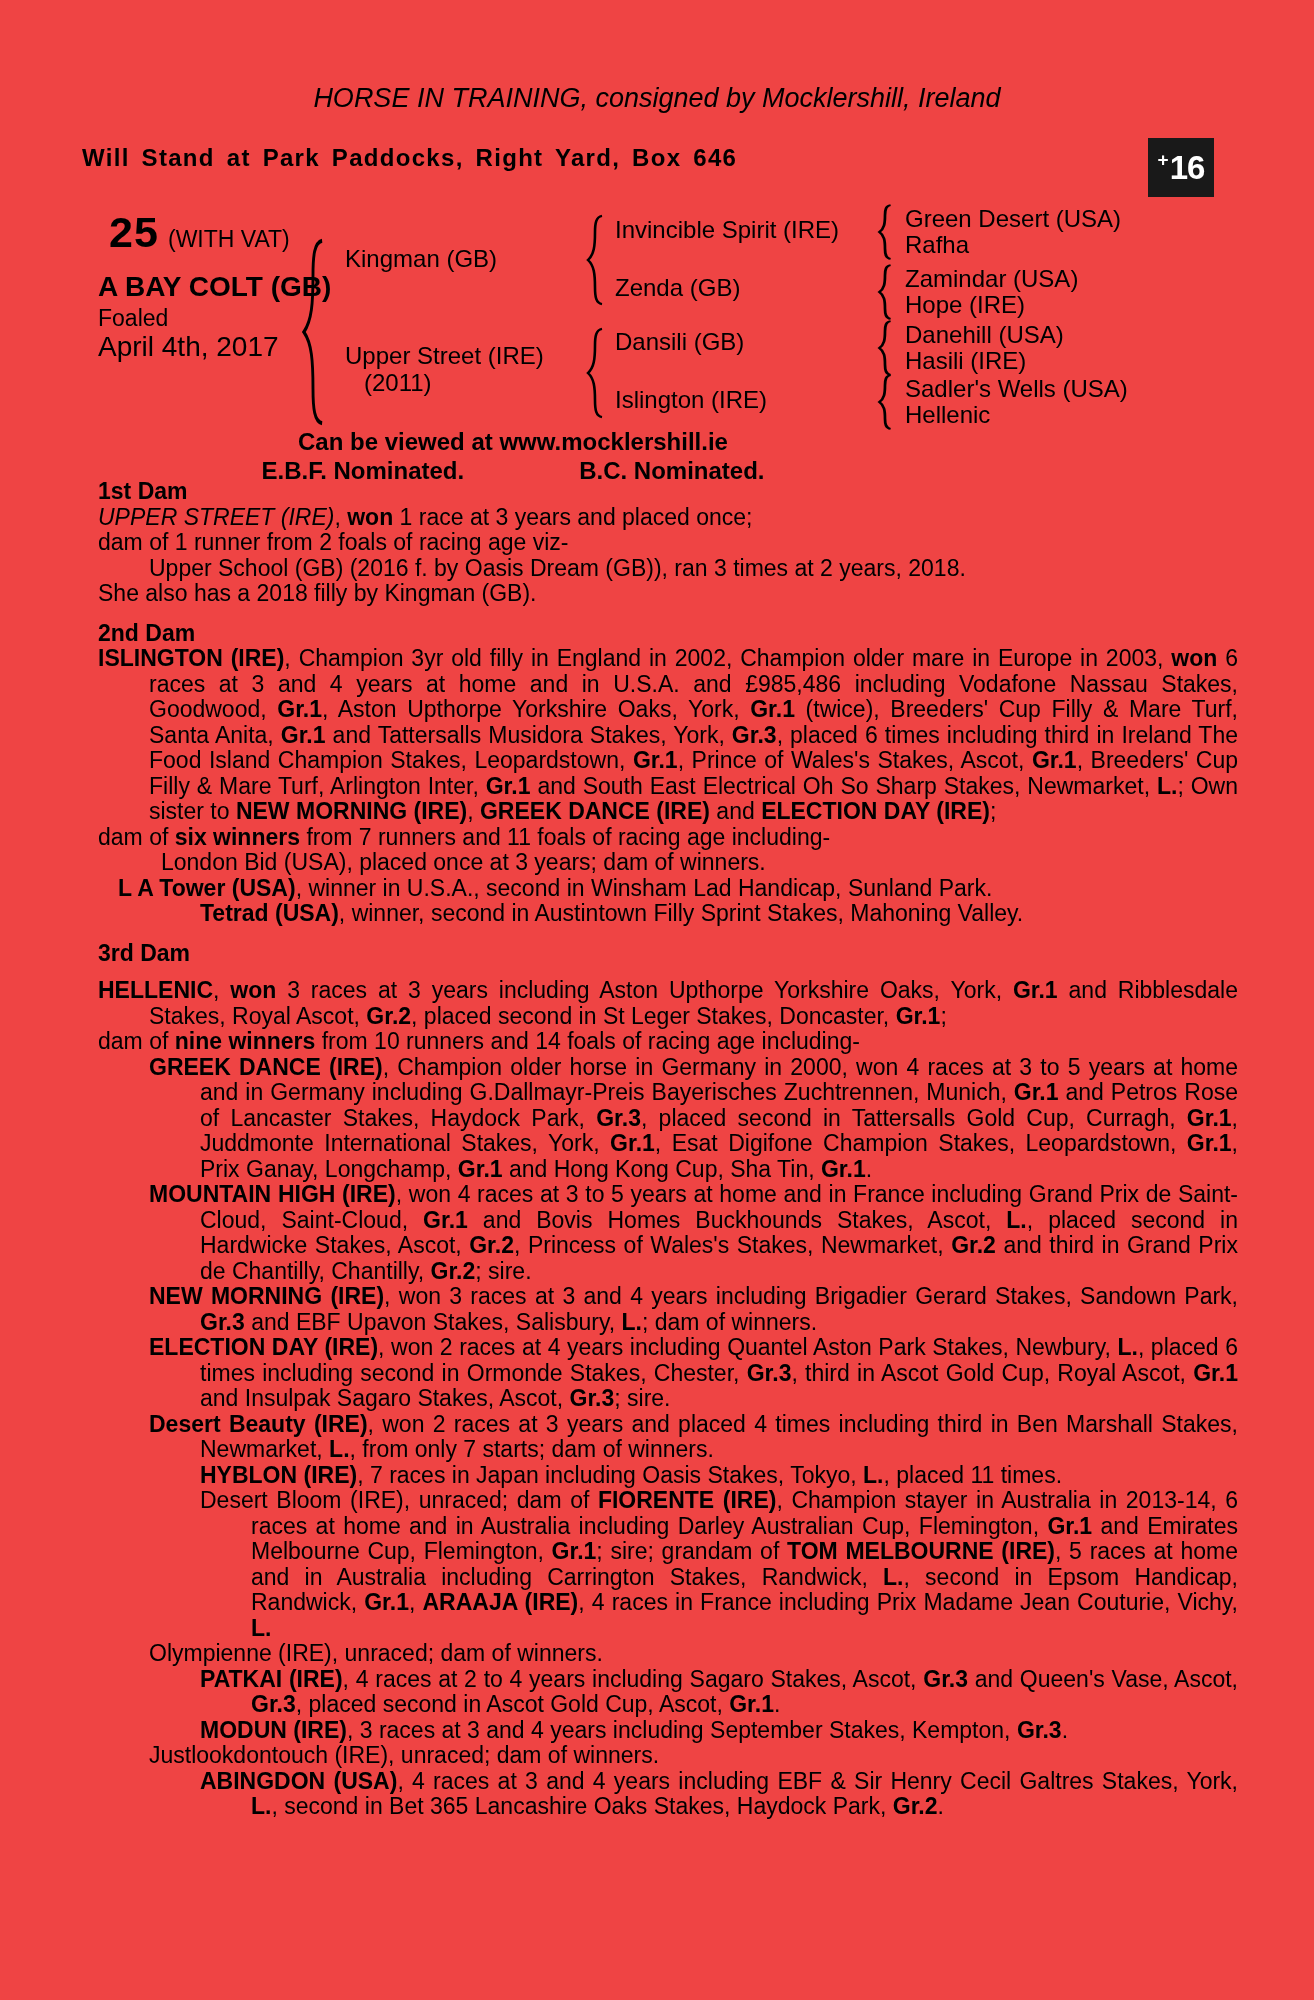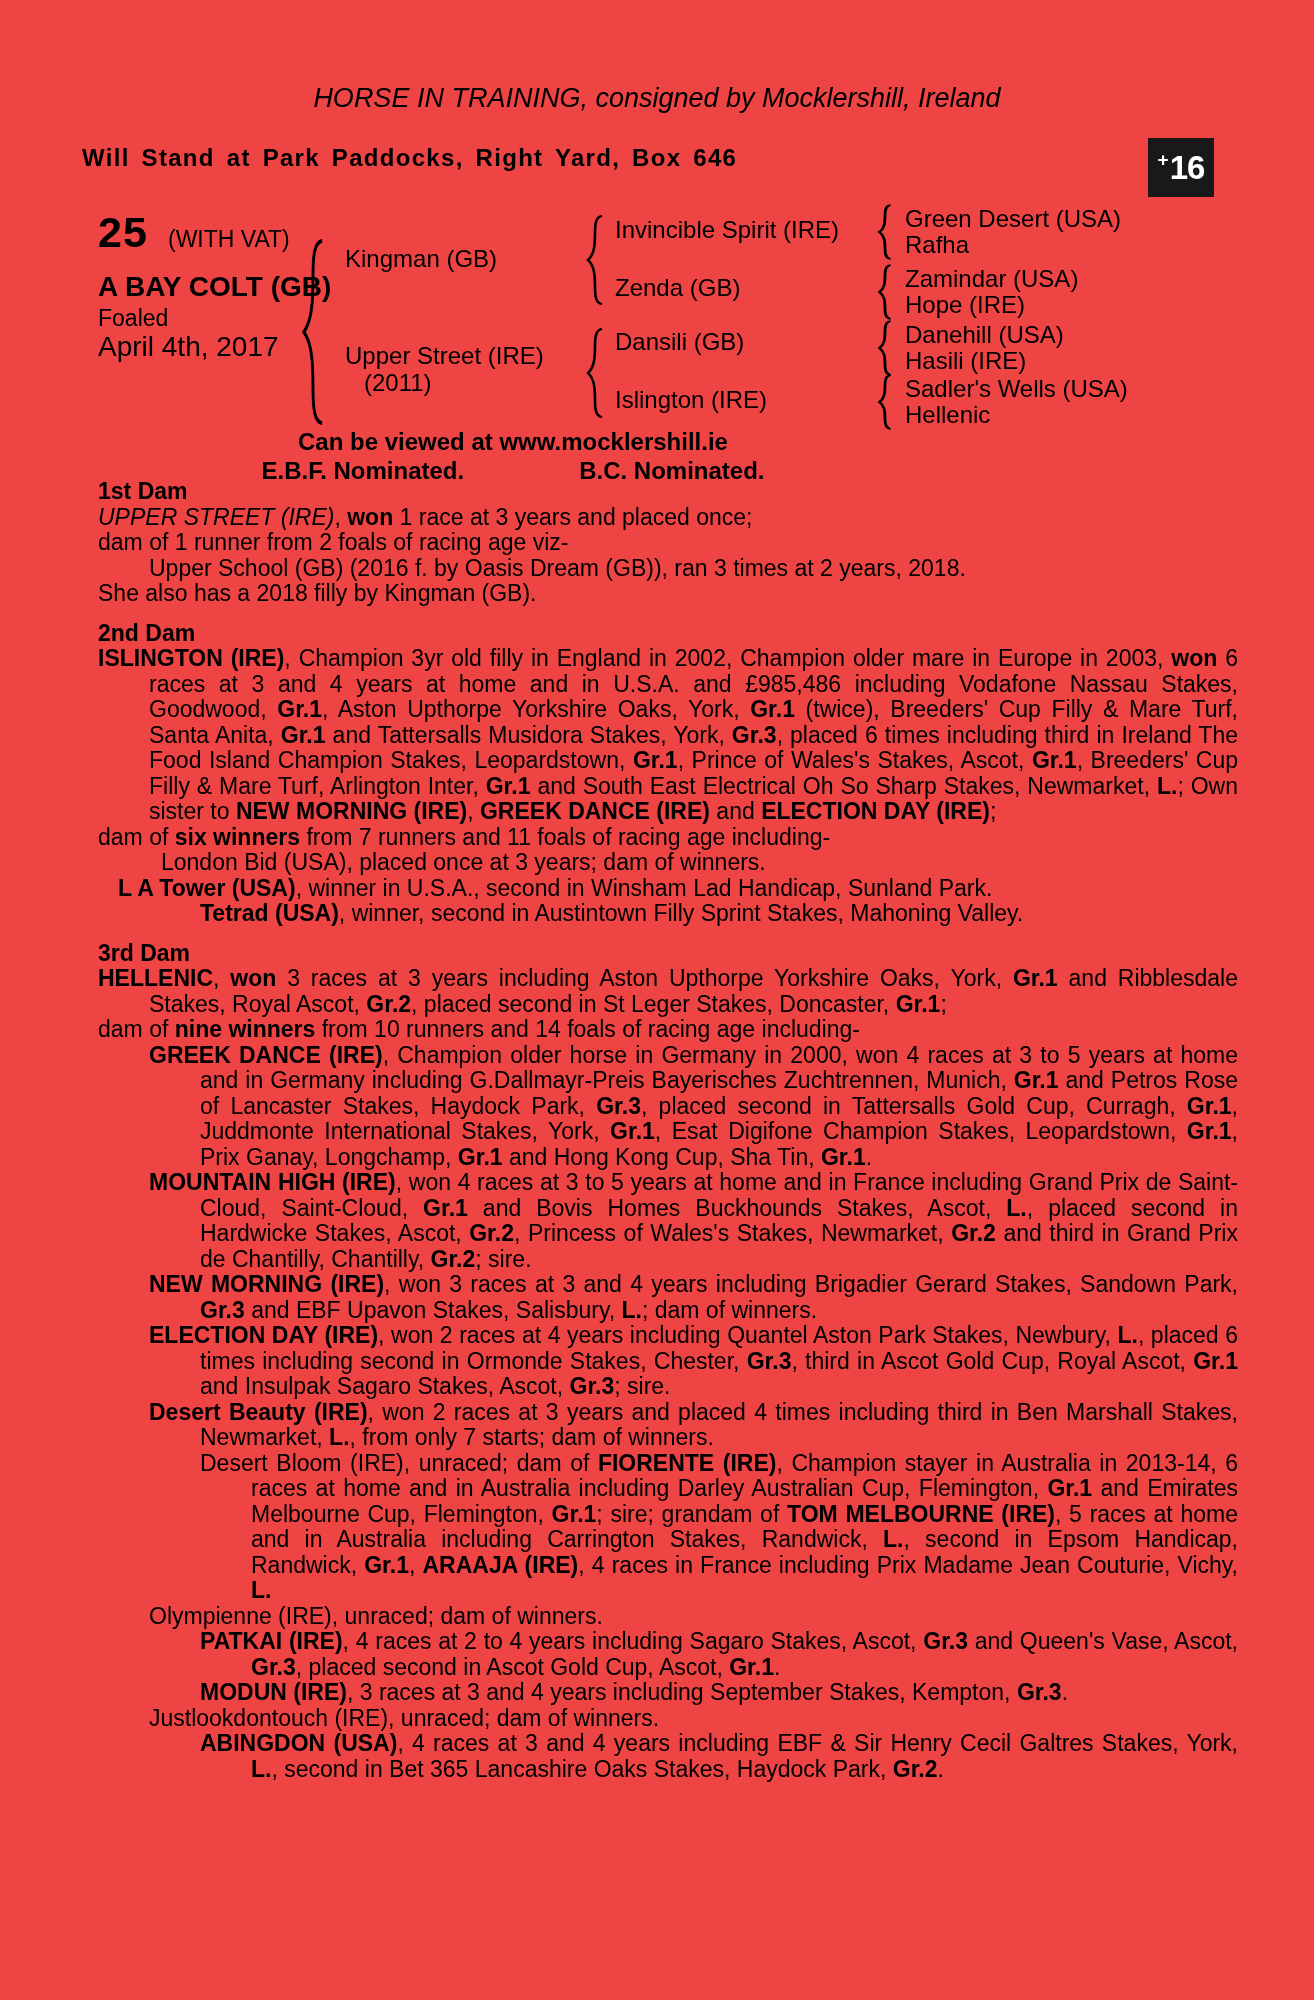--- a/index.html
+++ b/index.html
@@ -15,21 +15,21 @@
   .stand-line{
     position:absolute;top:144px;left:82px;font-weight:bold;font-size:24px;
     letter-spacing:1.3px;word-spacing:4px;
   }
   .badge{
     position:absolute;left:1148px;top:138px;width:66px;height:59px;background:#191919;
     color:#fff;display:flex;align-items:center;justify-content:center;font-weight:bold;
   }
   .badge .plus{font-size:19px;margin-top:-16px;margin-right:1px;}
   .badge .num{font-size:33px;letter-spacing:-1px;}
-  .lot-number{position:absolute;left:98px;top:208px;font-size:43px;font-weight:bold;letter-spacing:1px;}
+  .lot-number{position:absolute;left:109px;top:208px;font-size:43px;font-weight:bold;letter-spacing:1px;}
   .with-vat{position:absolute;left:168px;top:226px;font-size:23px;}
   .colt-desc{position:absolute;left:98px;top:271px;font-size:28px;font-weight:bold;}
   .foaled-label{position:absolute;left:98px;top:305px;font-size:23px;}
   .foaled-date{position:absolute;left:98px;top:331px;font-size:28px;}
   .ped-name{position:absolute;font-size:24px;white-space:nowrap;}
   .ped-kingman{left:345px;top:245px;}
   .ped-upperstreet{left:345px;top:342px;}
   .ped-year{left:345px;top:369px;margin-left:19px;}
   .ped-g2-0{left:615px;top:216px;}
   .ped-g2-1{left:615px;top:274px;}
@@ -134,27 +134,28 @@
       <div class="dam-section">
         <div class="dam-heading">2nd Dam</div>
         <p class="entry" style="margin-left: 51px; text-indent: -51px;"><span class="b">ISLINGTON (IRE)</span>, Champion 3yr old filly in England in 2002, Champion older mare in Europe in 2003, <span class="b">won</span> 6 races at 3 and 4 years at home and in U.S.A. and £985,486 including Vodafone Nassau Stakes, Goodwood, <span class="b">Gr.1</span>, Aston Upthorpe Yorkshire Oaks, York, <span class="b">Gr.1</span> (twice), Breeders' Cup Filly &amp; Mare Turf, Santa Anita, <span class="b">Gr.1</span> and Tattersalls Musidora Stakes, York, <span class="b">Gr.3</span>, placed 6 times including third in Ireland The Food Island Champion Stakes, Leopardstown, <span class="b">Gr.1</span>, Prince of Wales's Stakes, Ascot, <span class="b">Gr.1</span>, Breeders' Cup Filly &amp; Mare Turf, Arlington Inter, <span class="b">Gr.1</span> and South East Electrical Oh So Sharp Stakes, Newmarket, <span class="b">L.</span>; Own sister to <span class="b">NEW MORNING (IRE)</span>, <span class="b">GREEK DANCE (IRE)</span> and <span class="b">ELECTION DAY (IRE)</span>;</p>
         <p class="entry" style="margin-left: 0px; text-indent: 0px;">dam of <span class="b">six winners</span> from 7 runners and 11 foals of racing age including-</p>
         <p class="entry" style="margin-left: 102px; text-indent: -51px; padding-left: 12px;">London Bid (USA), placed once at 3 years; dam of winners.</p>
         <p class="entry" style="margin-left: 71px; text-indent: -51px;"><span class="b">L A Tower (USA)</span>, winner in U.S.A., second in Winsham Lad Handicap, Sunland Park.</p>
         <p class="entry" style="margin-left: 153px; text-indent: -51px;"><span class="b">Tetrad (USA)</span>, winner, second in Austintown Filly Sprint Stakes, Mahoning Valley.</p>
       </div>
       <div class="dam-section">
         <div class="dam-heading">3rd Dam</div>
-        <p class="entry" style="margin-left: 51px; text-indent: -51px;"><span class="b">HELLENIC</span>, <span class="b">won</span> 3 races at 3 years including Aston Upthorpe Yorkshire Oaks, York, <span class="b">Gr.1</span> and Ribblesdale Stakes, Royal Ascot, <span class="b">Gr.2</span>, placed second in St Leger Stakes, Doncaster, <span class="b">Gr.1</span>;</p>
+        <p class="entry" style="margin-left: 51px; text-indent: -51px; margin-top: 12px;"><span class="b">HELLENIC</span>, <span class="b">won</span> 3 races at 3 years including Aston Upthorpe Yorkshire Oaks, York, <span class="b">Gr.1</span> and Ribblesdale Stakes, Royal Ascot, <span class="b">Gr.2</span>, placed second in St Leger Stakes, Doncaster, <span class="b">Gr.1</span>;</p>
         <p class="entry" style="margin-left: 0px; text-indent: 0px;">dam of <span class="b">nine winners</span> from 10 runners and 14 foals of racing age including-</p>
         <p class="entry" style="margin-left: 102px; text-indent: -51px;"><span class="b">GREEK DANCE (IRE)</span>, Champion older horse in Germany in 2000, won 4 races at 3 to 5 years at home and in Germany including G.Dallmayr-Preis Bayerisches Zuchtrennen, Munich, <span class="b">Gr.1</span> and Petros Rose of Lancaster Stakes, Haydock Park, <span class="b">Gr.3</span>, placed second in Tattersalls Gold Cup, Curragh, <span class="b">Gr.1</span>, Juddmonte International Stakes, York, <span class="b">Gr.1</span>, Esat Digifone Champion Stakes, Leopardstown, <span class="b">Gr.1</span>, Prix Ganay, Longchamp, <span class="b">Gr.1</span> and Hong Kong Cup, Sha Tin, <span class="b">Gr.1</span>.</p>
         <p class="entry" style="margin-left: 102px; text-indent: -51px;"><span class="b">MOUNTAIN HIGH (IRE)</span>, won 4 races at 3 to 5 years at home and in France including Grand Prix de Saint-Cloud, Saint-Cloud, <span class="b">Gr.1</span> and Bovis Homes Buckhounds Stakes, Ascot, <span class="b">L.</span>, placed second in Hardwicke Stakes, Ascot, <span class="b">Gr.2</span>, Princess of Wales's Stakes, Newmarket, <span class="b">Gr.2</span> and third in Grand Prix de Chantilly, Chantilly, <span class="b">Gr.2</span>; sire.</p>
         <p class="entry" style="margin-left: 102px; text-indent: -51px;"><span class="b">NEW MORNING (IRE)</span>, won 3 races at 3 and 4 years including Brigadier Gerard Stakes, Sandown Park, <span class="b">Gr.3</span> and EBF Upavon Stakes, Salisbury, <span class="b">L.</span>; dam of winners.</p>
         <p class="entry" style="margin-left: 102px; text-indent: -51px;"><span class="b">ELECTION DAY (IRE)</span>, won 2 races at 4 years including Quantel Aston Park Stakes, Newbury, <span class="b">L.</span>, placed 6 times including second in Ormonde Stakes, Chester, <span class="b">Gr.3</span>, third in Ascot Gold Cup, Royal Ascot, <span class="b">Gr.1</span> and Insulpak Sagaro Stakes, Ascot, <span class="b">Gr.3</span>; sire.</p>
         <p class="entry" style="margin-left: 102px; text-indent: -51px;"><span class="b">Desert Beauty (IRE)</span>, won 2 races at 3 years and placed 4 times including third in Ben Marshall Stakes, Newmarket, <span class="b">L.</span>, from only 7 starts; dam of winners.</p>
+        <p class="entry" style="margin-left: 153px; text-indent: -51px;"><span class="b">HYBLON (IRE)</span>, 7 races in Japan including Oasis Stakes, Tokyo, <span class="b">L.</span>, placed 11 times.</p>
         <p class="entry" style="margin-left: 153px; text-indent: -51px;">Desert Bloom (IRE), unraced; dam of <span class="b">FIORENTE (IRE)</span>, Champion stayer in Australia in 2013-14, 6 races at home and in Australia including Darley Australian Cup, Flemington, <span class="b">Gr.1</span> and Emirates Melbourne Cup, Flemington, <span class="b">Gr.1</span>; sire; grandam of <span class="b">TOM MELBOURNE (IRE)</span>, 5 races at home and in Australia including Carrington Stakes, Randwick, <span class="b">L.</span>, second in Epsom Handicap, Randwick, <span class="b">Gr.1</span>, <span class="b">ARAAJA (IRE)</span>, 4 races in France including Prix Madame Jean Couturie, Vichy, <span class="b">L.</span></p>
         <p class="entry" style="margin-left: 102px; text-indent: -51px;">Olympienne (IRE), unraced; dam of winners.</p>
         <p class="entry" style="margin-left: 153px; text-indent: -51px;"><span class="b">PATKAI (IRE)</span>, 4 races at 2 to 4 years including Sagaro Stakes, Ascot, <span class="b">Gr.3</span> and Queen's Vase, Ascot, <span class="b">Gr.3</span>, placed second in Ascot Gold Cup, Ascot, <span class="b">Gr.1</span>.</p>
         <p class="entry" style="margin-left: 153px; text-indent: -51px;"><span class="b">MODUN (IRE)</span>, 3 races at 3 and 4 years including September Stakes, Kempton, <span class="b">Gr.3</span>.</p>
         <p class="entry" style="margin-left: 102px; text-indent: -51px;">Justlookdontouch (IRE), unraced; dam of winners.</p>
         <p class="entry" style="margin-left: 153px; text-indent: -51px;"><span class="b">ABINGDON (USA)</span>, 4 races at 3 and 4 years including EBF &amp; Sir Henry Cecil Galtres Stakes, York, <span class="b">L.</span>, second in Bet 365 Lancashire Oaks Stakes, Haydock Park, <span class="b">Gr.2</span>.</p>
       </div>
     </div>
 
 </div>

